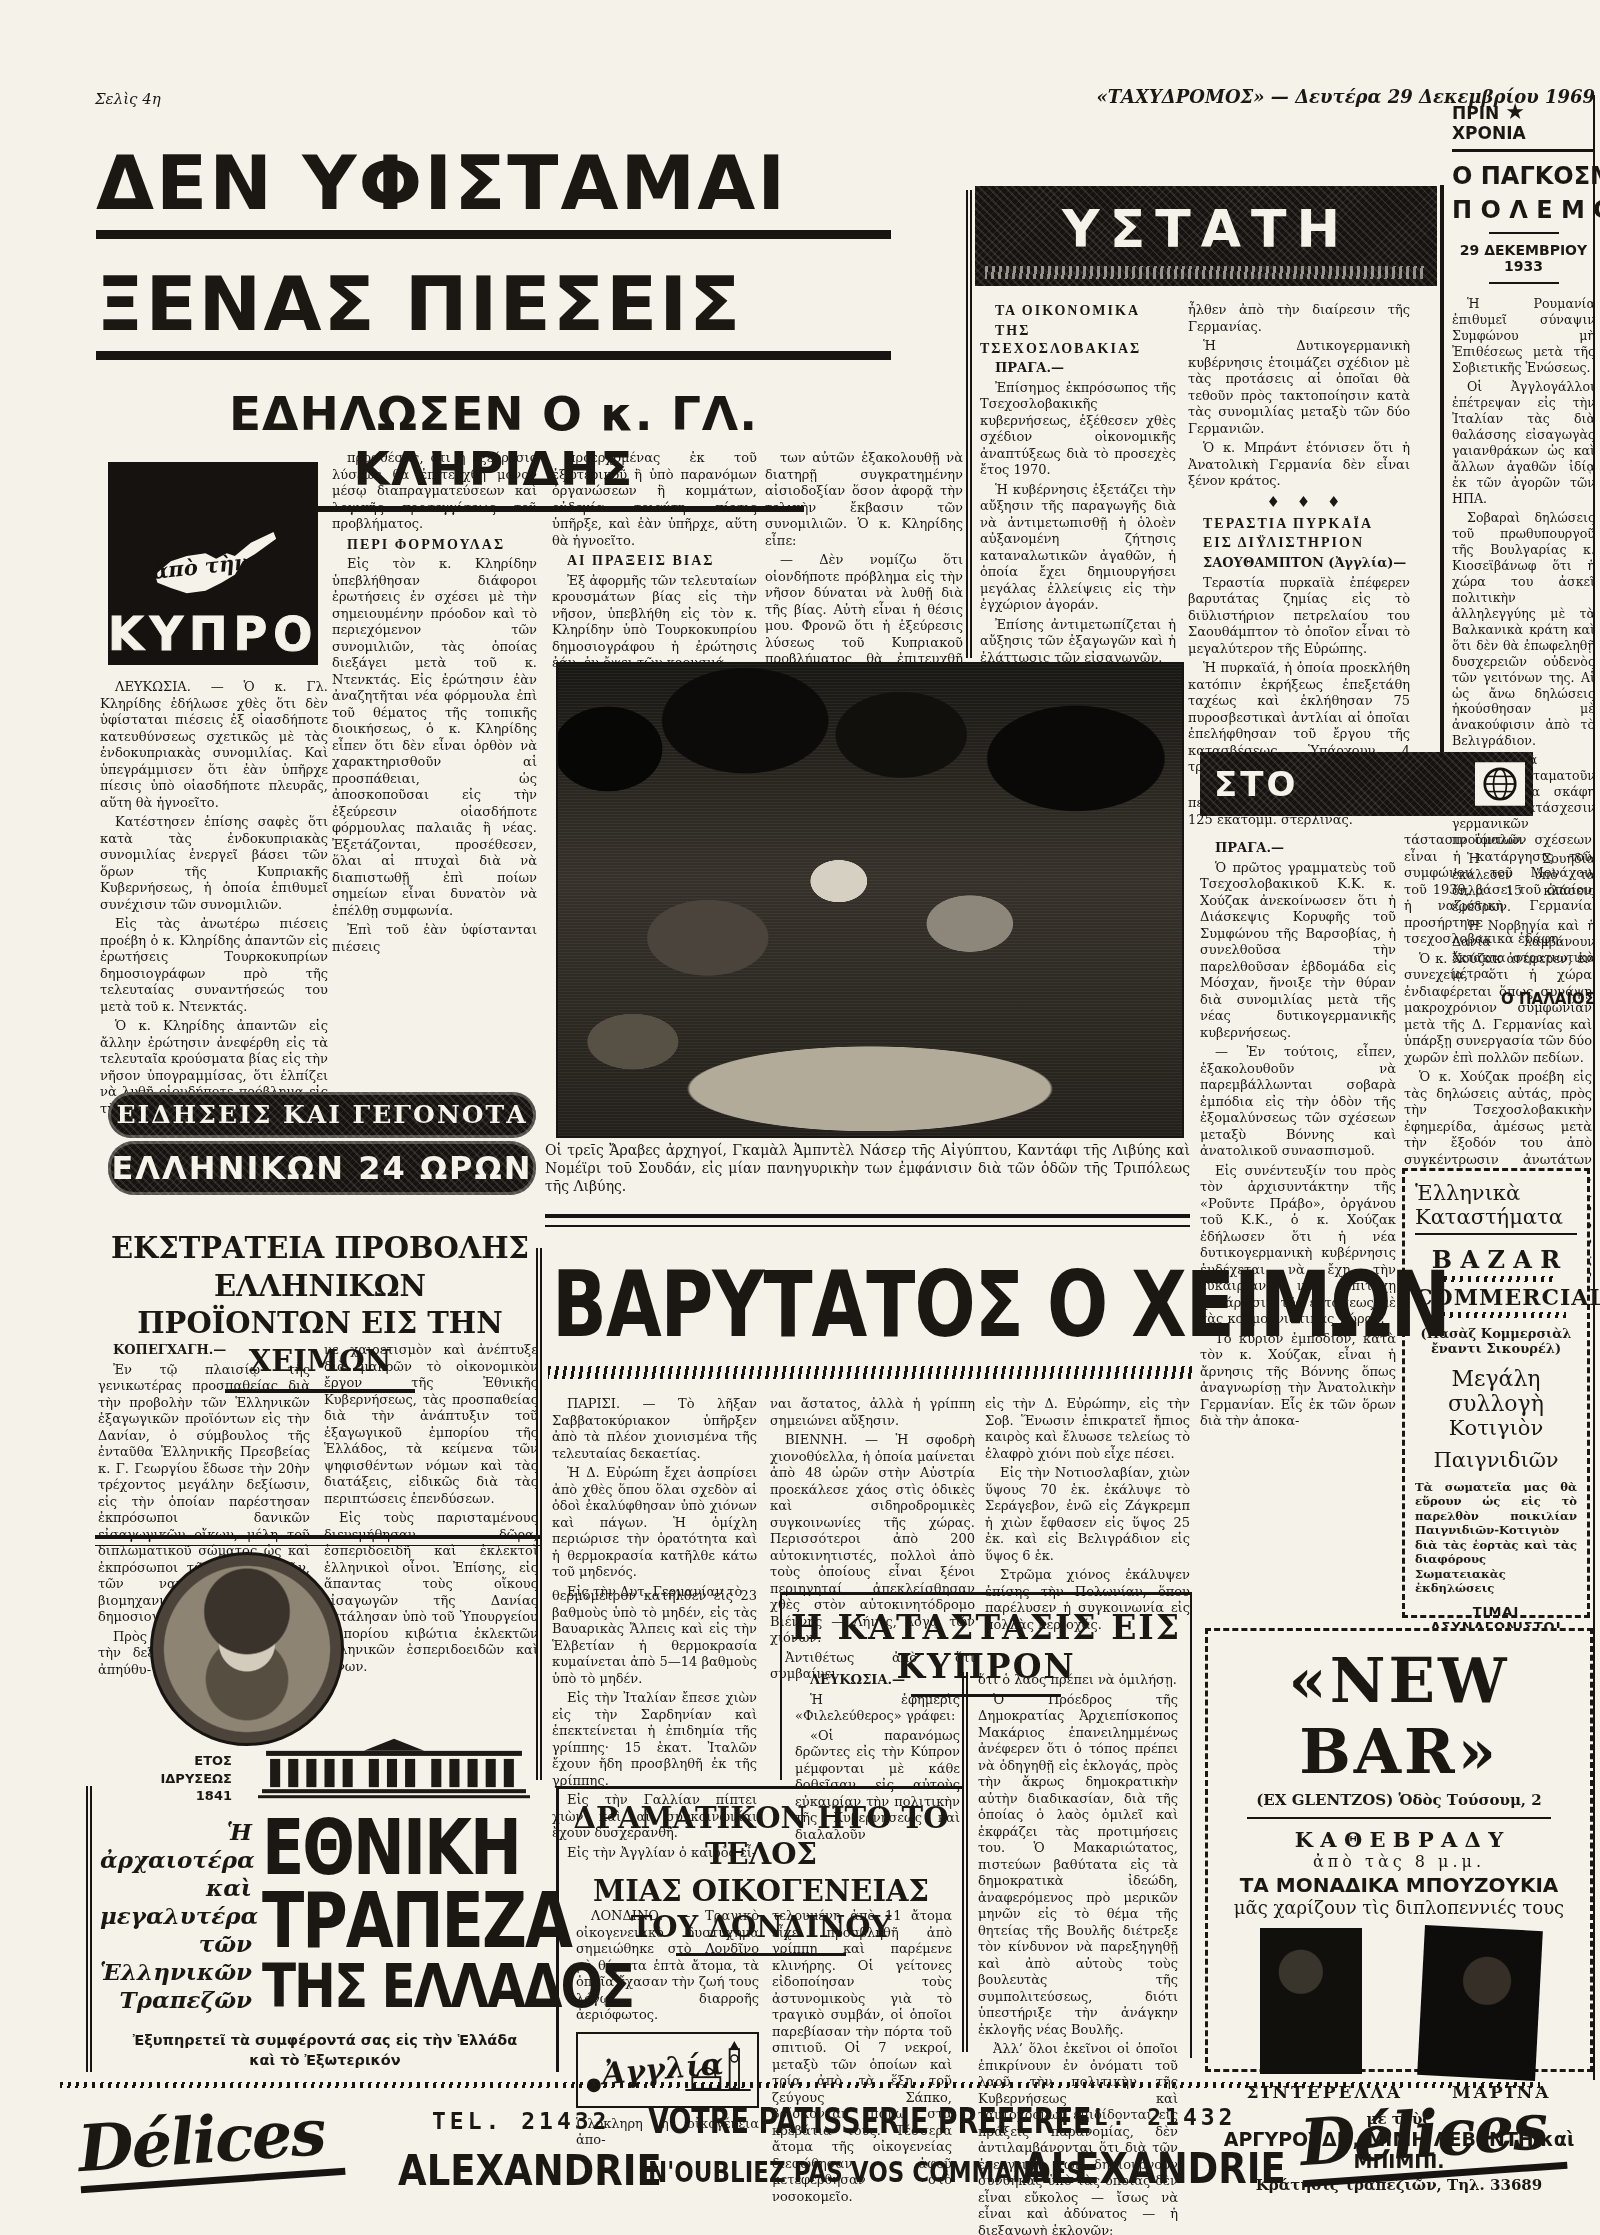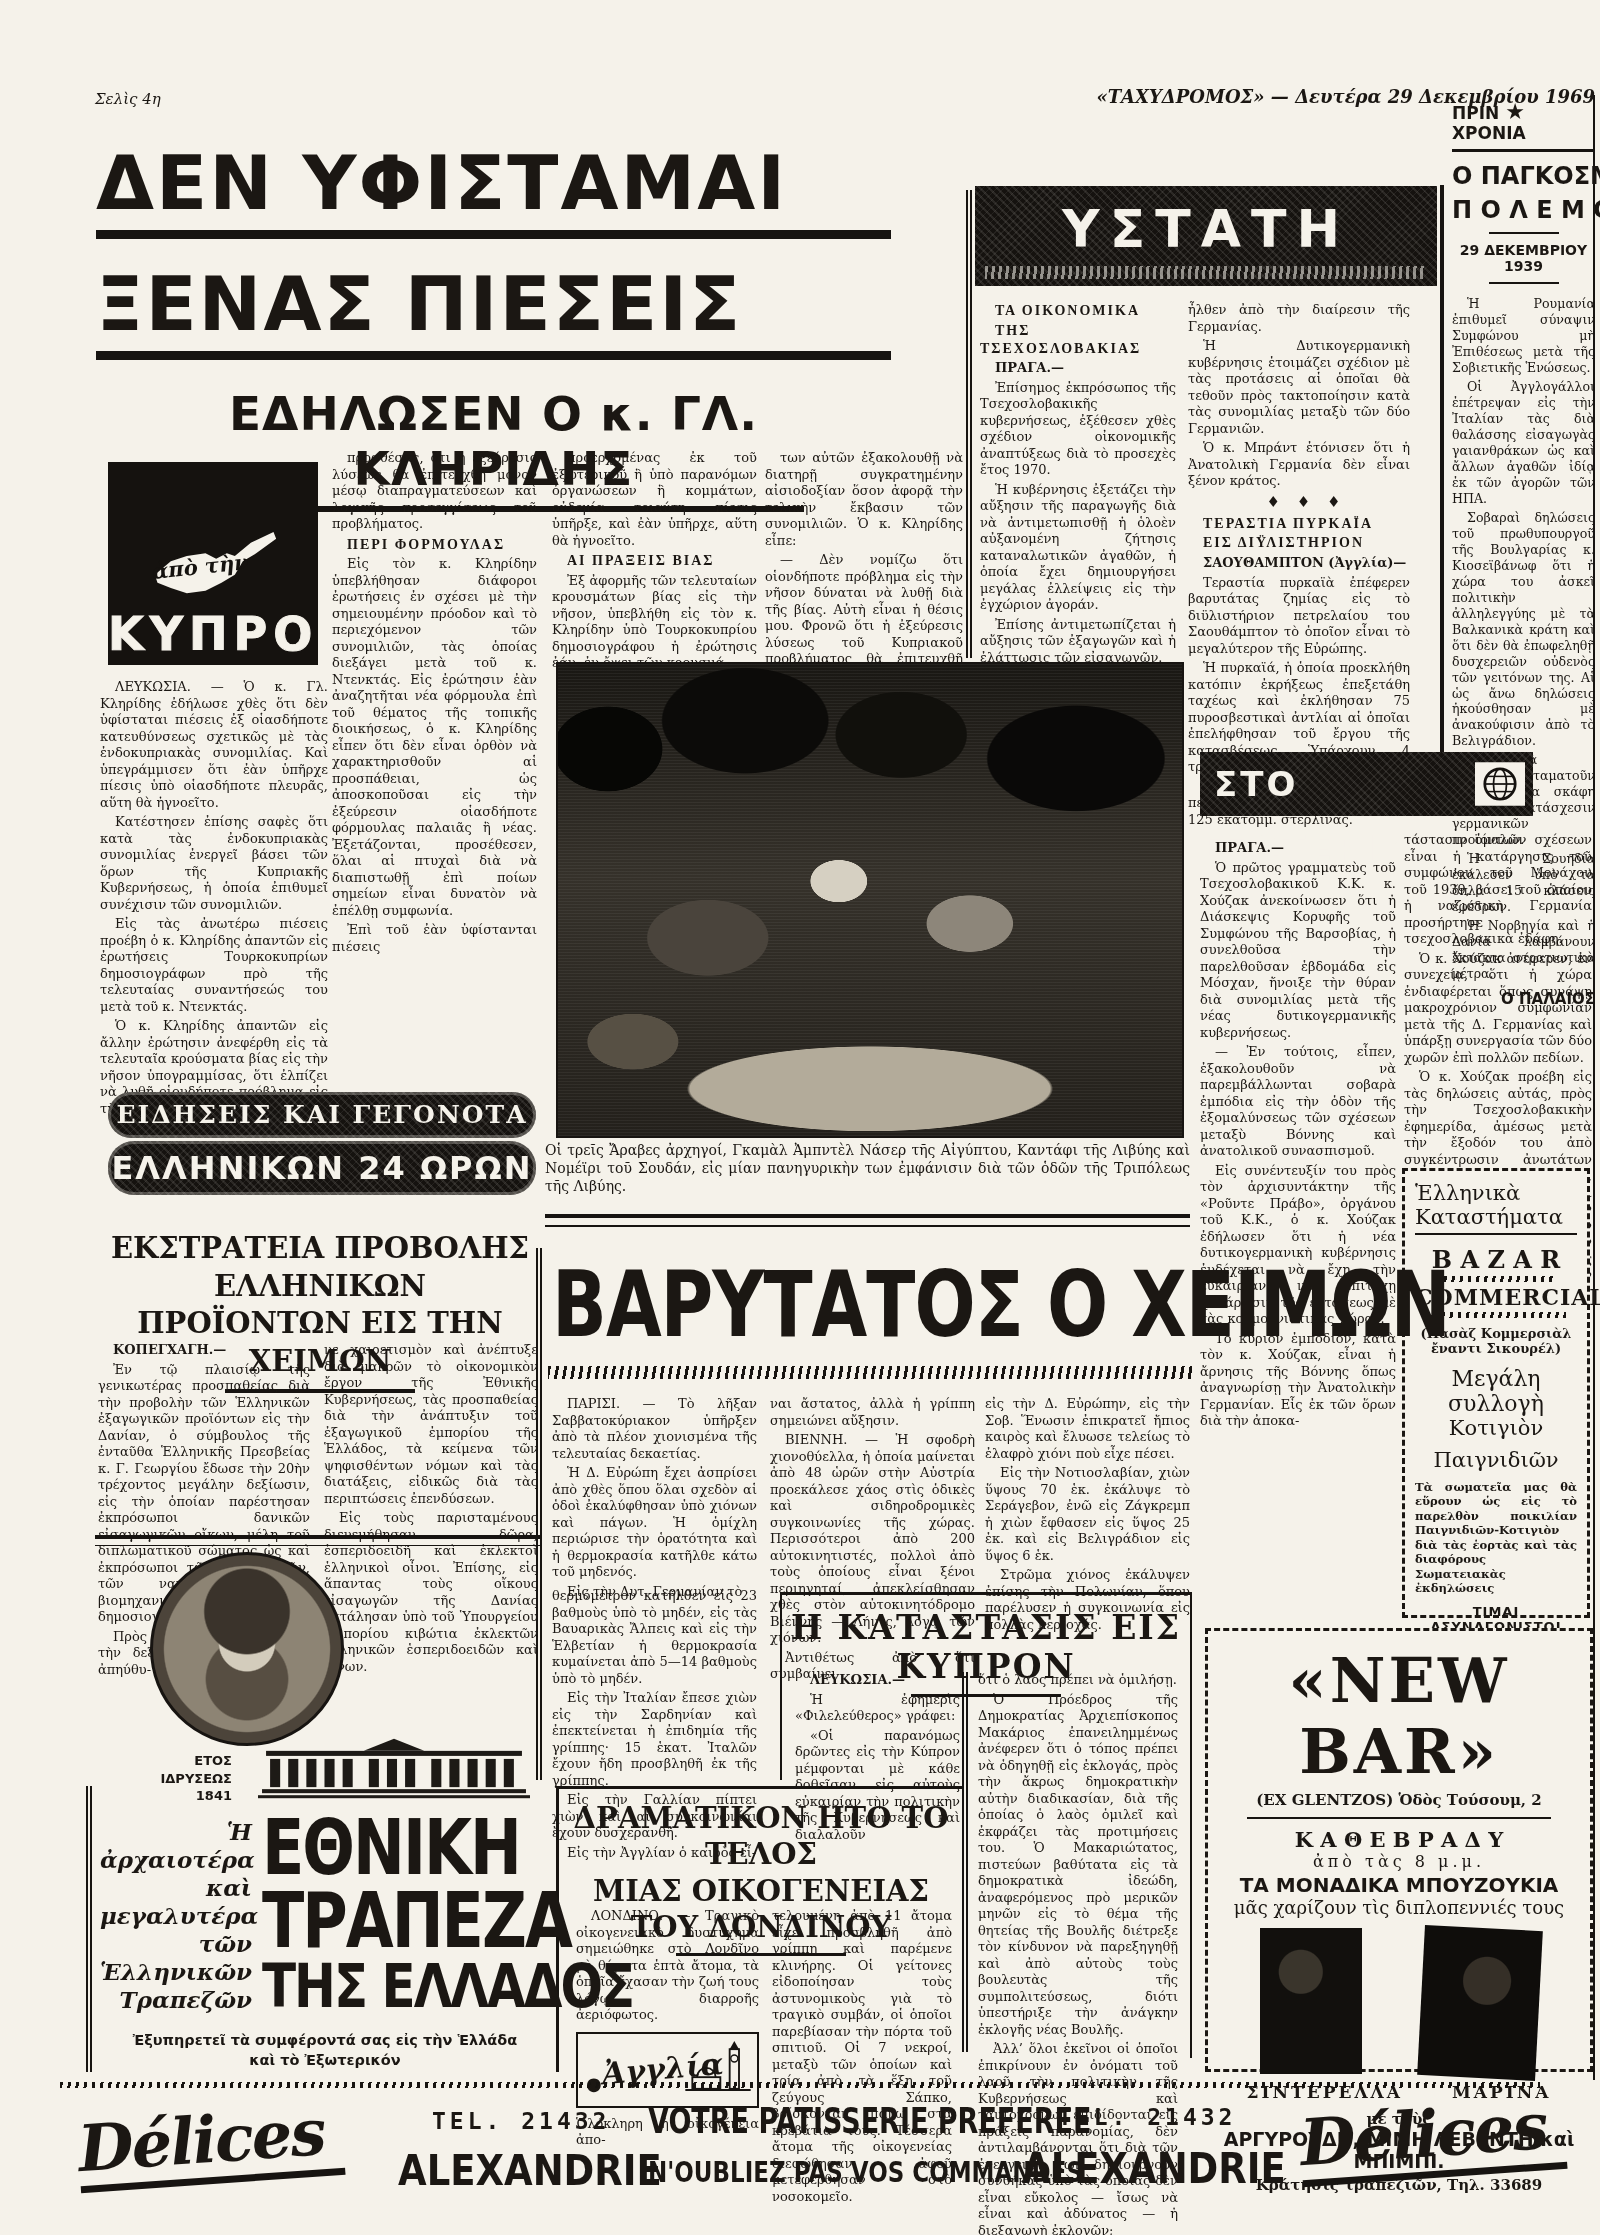--- a/index.html
+++ b/index.html
@@ -79,21 +79,21 @@
   <div class="b" style="left:1452px;top:100px;width:143px;">
     <div class="h-sans" style="font-size:17px;line-height:1.1;">
       <span>ΠΡΙΝ</span>
       <span style="font-size:22px;">★</span><br>
       <span>ΧΡΟΝΙΑ</span>
     </div>
     <div class="bar" style="height:3px;margin:6px 0 10px;"></div>
     <div class="h-sans" style="font-size:24px;white-space:nowrap;">Ο ΠΑΓΚΟΣΜΙΟΣ</div>
     <div class="h-sans" style="font-size:24px;margin-top:6px;white-space:nowrap;">Π Ο Λ Ε Μ Ο Σ</div>
     <div class="bar" style="height:2px;width:70px;margin:8px auto;"></div>
-    <div class="h-sans" style="font-size:14px;text-align:center;">29 ΔΕΚΕΜΒΡΙΟΥ 1939</div>
+    <div class="h-sans" style="font-size:14px;text-align:center;">29 ΔΕΚΕΜΒΡΙΟΥ 1933</div>
     <div class="bar" style="height:2px;width:70px;margin:8px auto 12px;"></div>
     <div class="body-text" style="font-size:12.6px;">
       <p>Ἡ Ρουμανία ἐπιθυμεῖ σύναψιν Συμφώνου μὴ Ἐπιθέσεως μετὰ τῆς Σοβιετικῆς Ἑνώσεως.</p>
       <p>Οἱ Ἀγγλογάλλοι ἐπέτρεψαν εἰς τὴν Ἰταλίαν τὰς διὰ θαλάσσης εἰσαγωγὰς γαιανθράκων ὡς καὶ ἄλλων ἀγαθῶν ἰδίᾳ ἐκ τῶν ἀγορῶν τῶν ΗΠΑ.</p>
       <p>Σοβαραὶ δηλώσεις τοῦ πρωθυπουργοῦ τῆς Βουλγαρίας κ. Κιοσεϊβάνωφ ὅτι ἡ χώρα του ἀσκεῖ πολιτικὴν ἀλληλεγγύης μὲ τὰ Βαλκανικὰ κράτη καὶ ὅτι δὲν θὰ ἐπωφεληθῇ δυσχερειῶν οὐδενὸς τῶν γειτόνων της. Αἱ ὡς ἄνω δηλώσεις ἠκούσθησαν μὲ ἀνακούφισιν ἀπὸ τὸ Βελιγράδιον.</p>
       <p>Συμμαχικὰ πολεμικὰ σταματοῦν τὰ οὐδέτερα σκάφη πρὸς κατάσχεσιν γερμανικῶν προϊόντων.</p>
       <p>Ἡ Σουηδία ἐκάλεσεν ὑπὸ τὰ ὅπλα 15 κλάσεις ἐφέδρων.</p>
       <p>Ἡ Νορβηγία καὶ ἡ Δανία λαμβάνουν ἔκτακτα στρατιωτικὰ μέτρα.</p>
     </div>
     <div class="h-sans" style="font-size:15px;text-align:right;margin-top:8px;">Ο ΠΑΛΑΙΟΣ</div>

